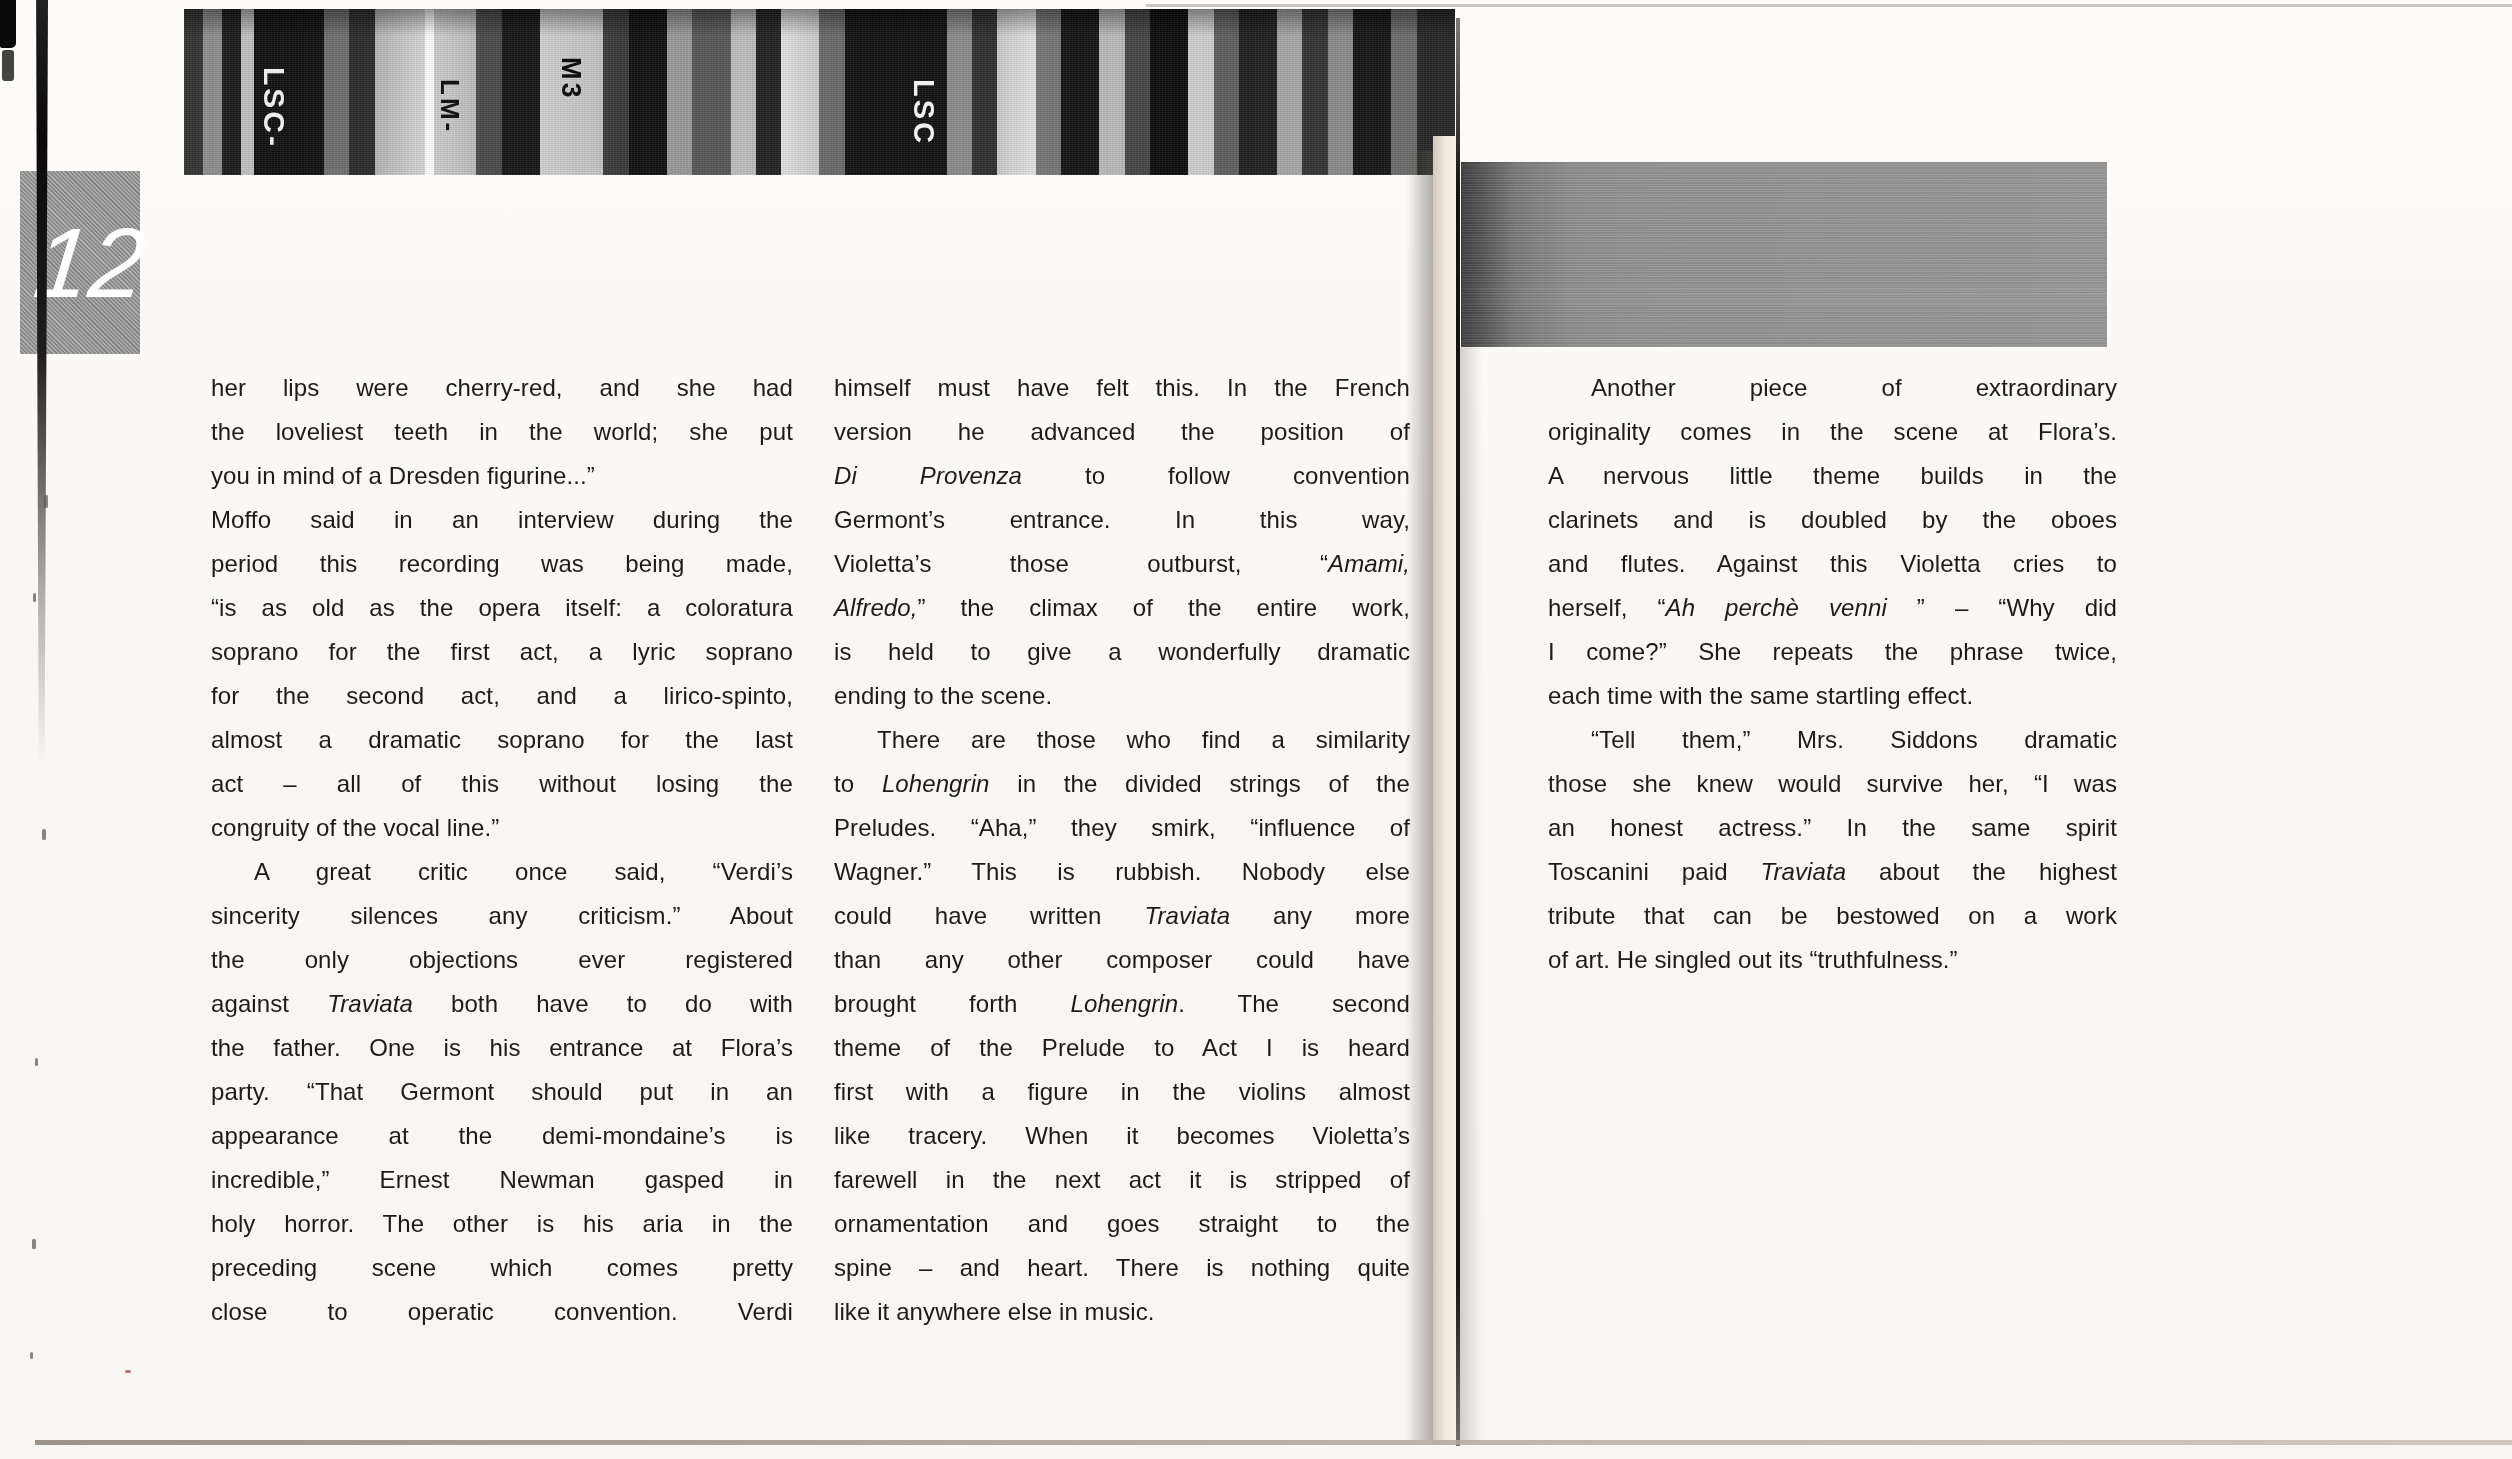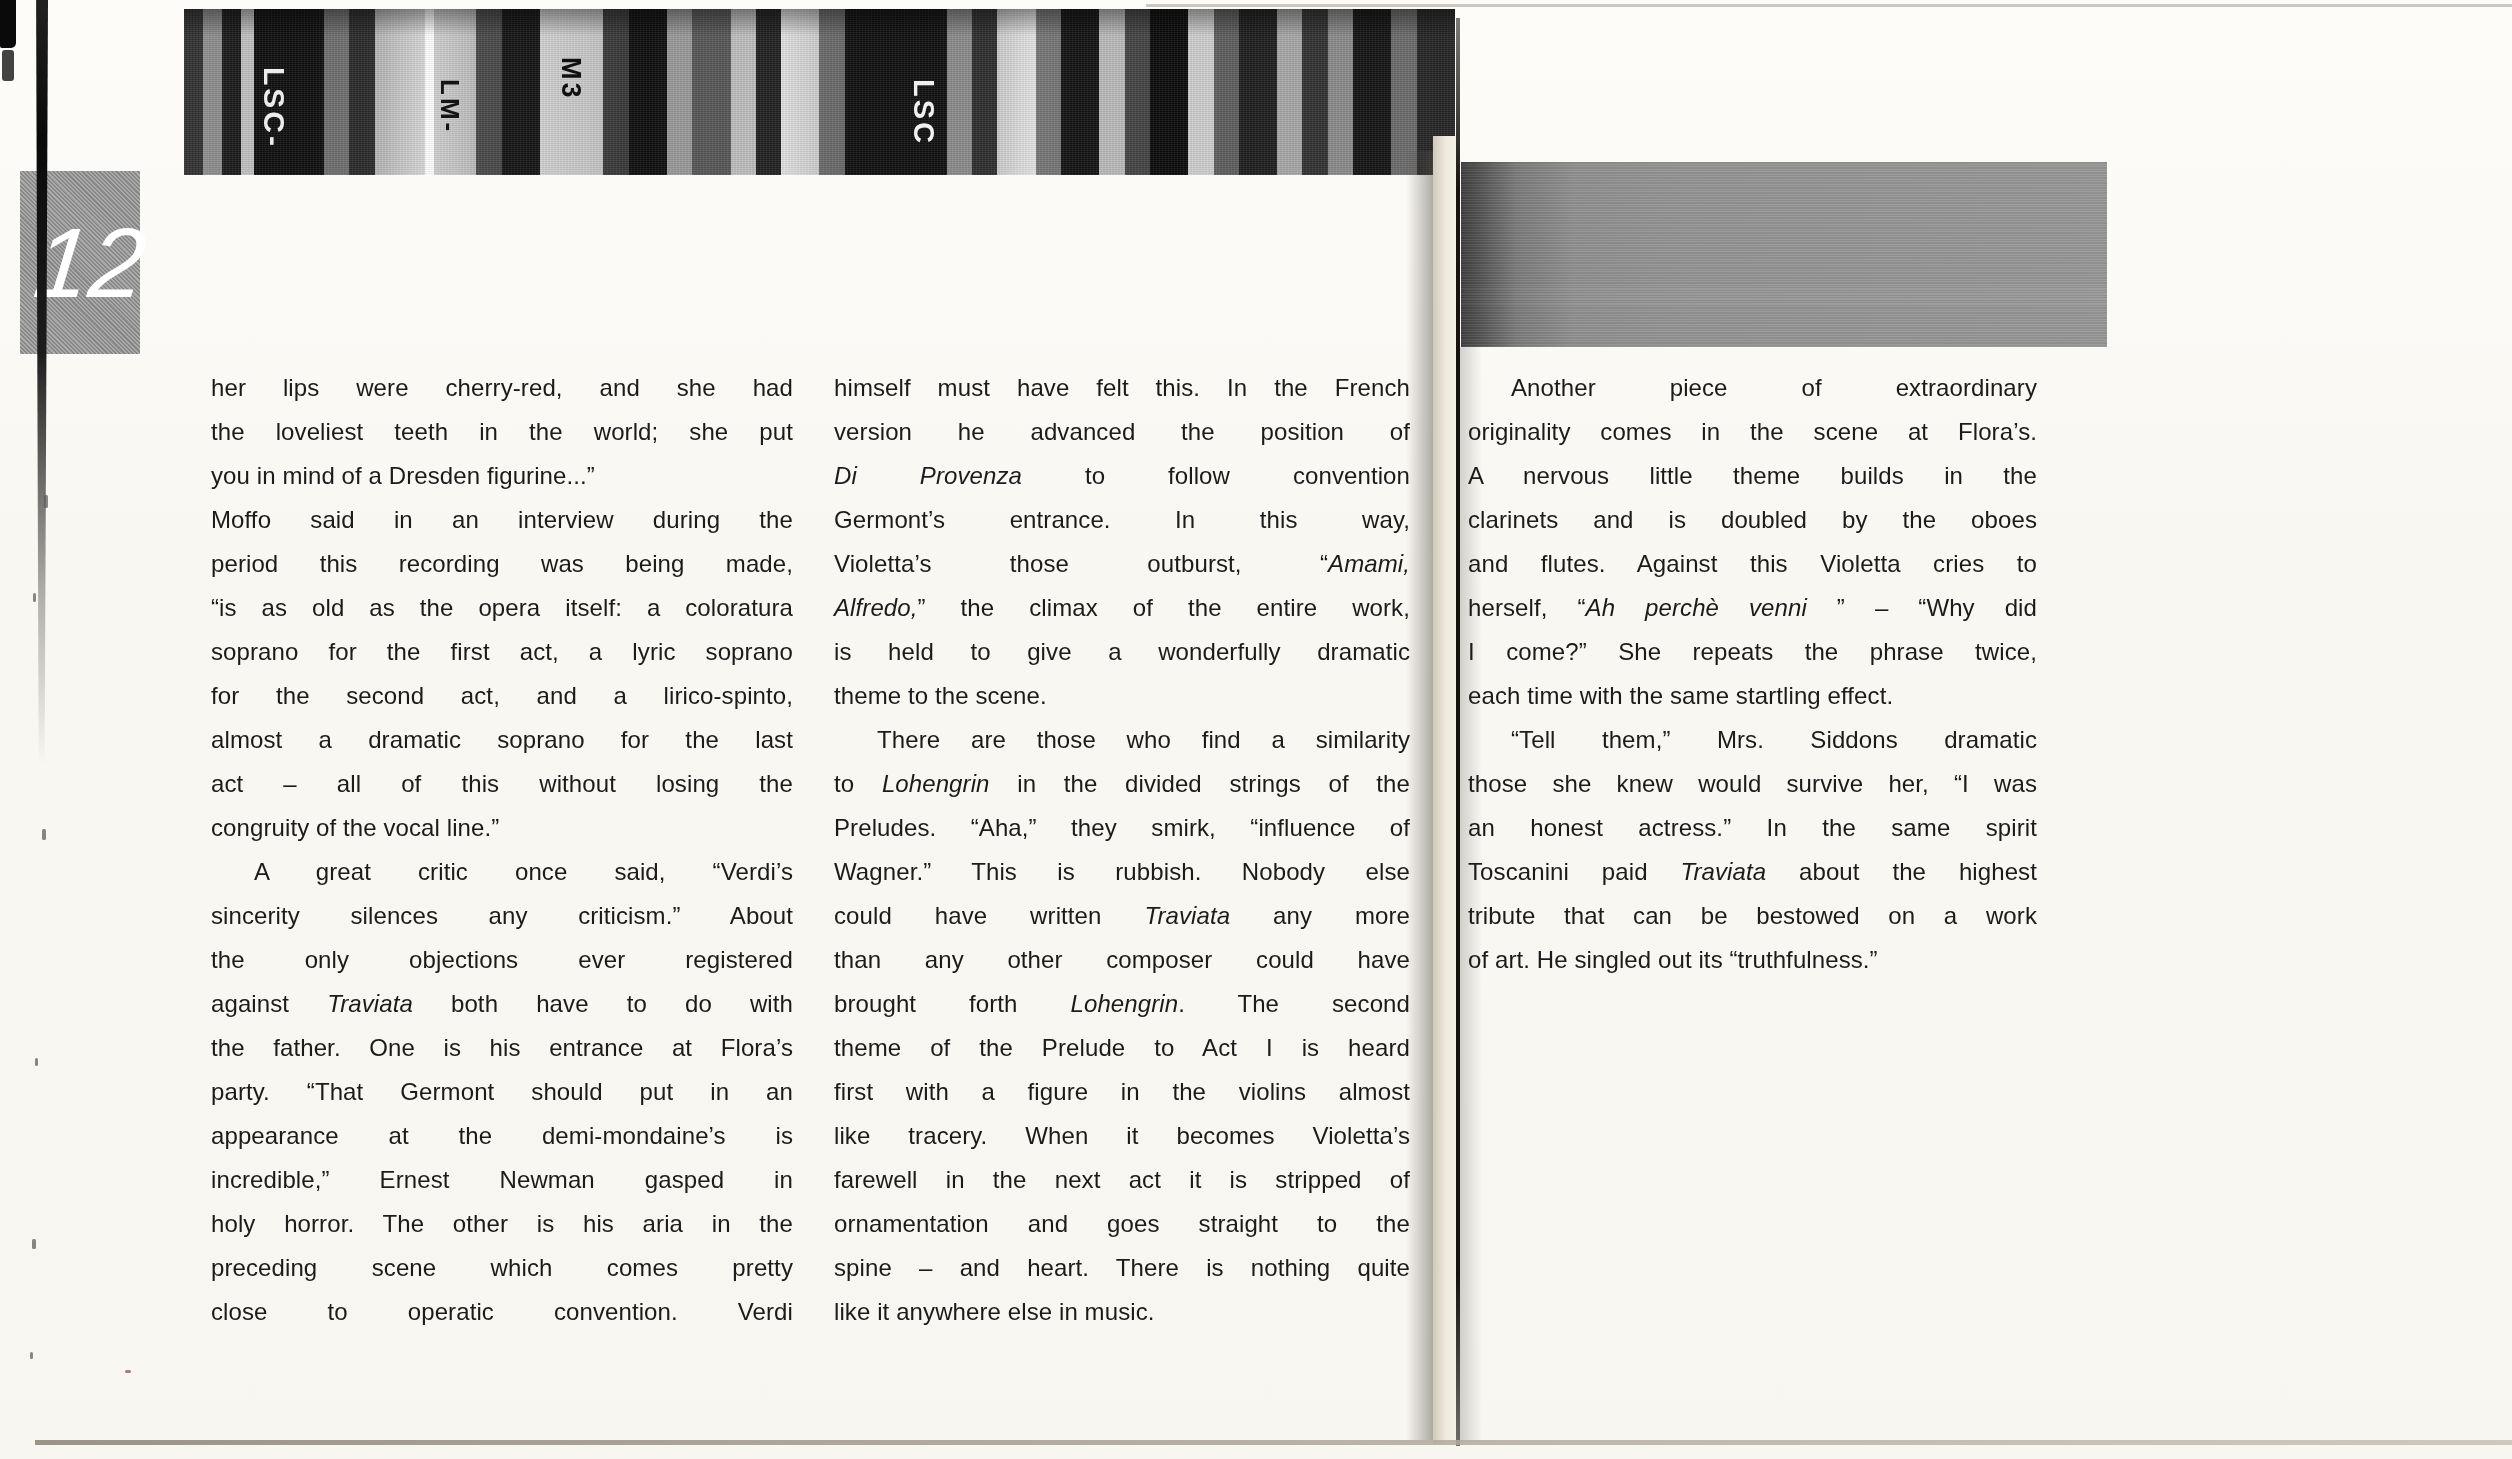--- a/index.html
+++ b/index.html
@@ -90,21 +90,21 @@
   .sp7{left:125px;top:1370px;width:6px;height:3px;background:#8a4a3a;}
 
   .top-smudge-1{position:absolute;left:1146px;top:4px;width:1598px;height:2.5px;background:#b7b1a6;opacity:.7;}
   .bottom-edge{position:absolute;left:35px;top:1440px;width:2844px;height:4.5px;opacity:.85;
     background:linear-gradient(to right,#8a8276,#b5ada0 55%,#cfc8bb);}
 
   
   .col{position:absolute;top:366px;font-size:24px;line-height:44px;letter-spacing:0.1px;}
   .col1{left:211px;width:582px;}
   .col2{left:834px;width:576px;}
-  .col3{left:1468px;width:569px;}
+  .col3{left:1548px;width:569px;}
   .line{text-align:justify;text-align-last:justify;white-space:normal;}
   .line.pend{text-align-last:left;}
   .line.indent{text-indent:43px;}
   .line i{font-style:italic;}
 </style>
 </head>
 <body>
 
 <div class="scan">
 
@@ -165,21 +165,21 @@
       <div class="line"><span>close to operatic convention. Verdi</span></div>
     </div>
   <div class="col col2">
       <div class="line"><span>himself must have felt this. In the French</span></div>
       <div class="line"><span>version he advanced the position of</span></div>
       <div class="line"><i>Di Provenza</i><span> to follow convention</span></div>
       <div class="line"><span>Germont’s entrance. In this way,</span></div>
       <div class="line"><span>Violetta’s those outburst, “</span><i>Amami,</i></div>
       <div class="line"><i>Alfredo,</i><span>” the climax of the entire work,</span></div>
       <div class="line"><span>is held to give a wonderfully dramatic</span></div>
-      <div class="line pend"><span>theme to the scene.</span></div>
+      <div class="line pend"><span>ending to the scene.</span></div>
       <div class="line indent"><span>There are those who find a similarity</span></div>
       <div class="line"><span>to </span><i>Lohengrin</i><span> in the divided strings of the</span></div>
       <div class="line"><span>Preludes. “Aha,” they smirk, “influence of</span></div>
       <div class="line"><span>Wagner.” This is rubbish. Nobody else</span></div>
       <div class="line"><span>could have written </span><i>Traviata</i><span> any more</span></div>
       <div class="line"><span>than any other composer could have</span></div>
       <div class="line"><span>brought forth </span><i>Lohengrin</i><span>. The second</span></div>
       <div class="line"><span>theme of the Prelude to Act I is heard</span></div>
       <div class="line"><span>first with a figure in the violins almost</span></div>
       <div class="line"><span>like tracery. When it becomes Violetta’s</span></div>

